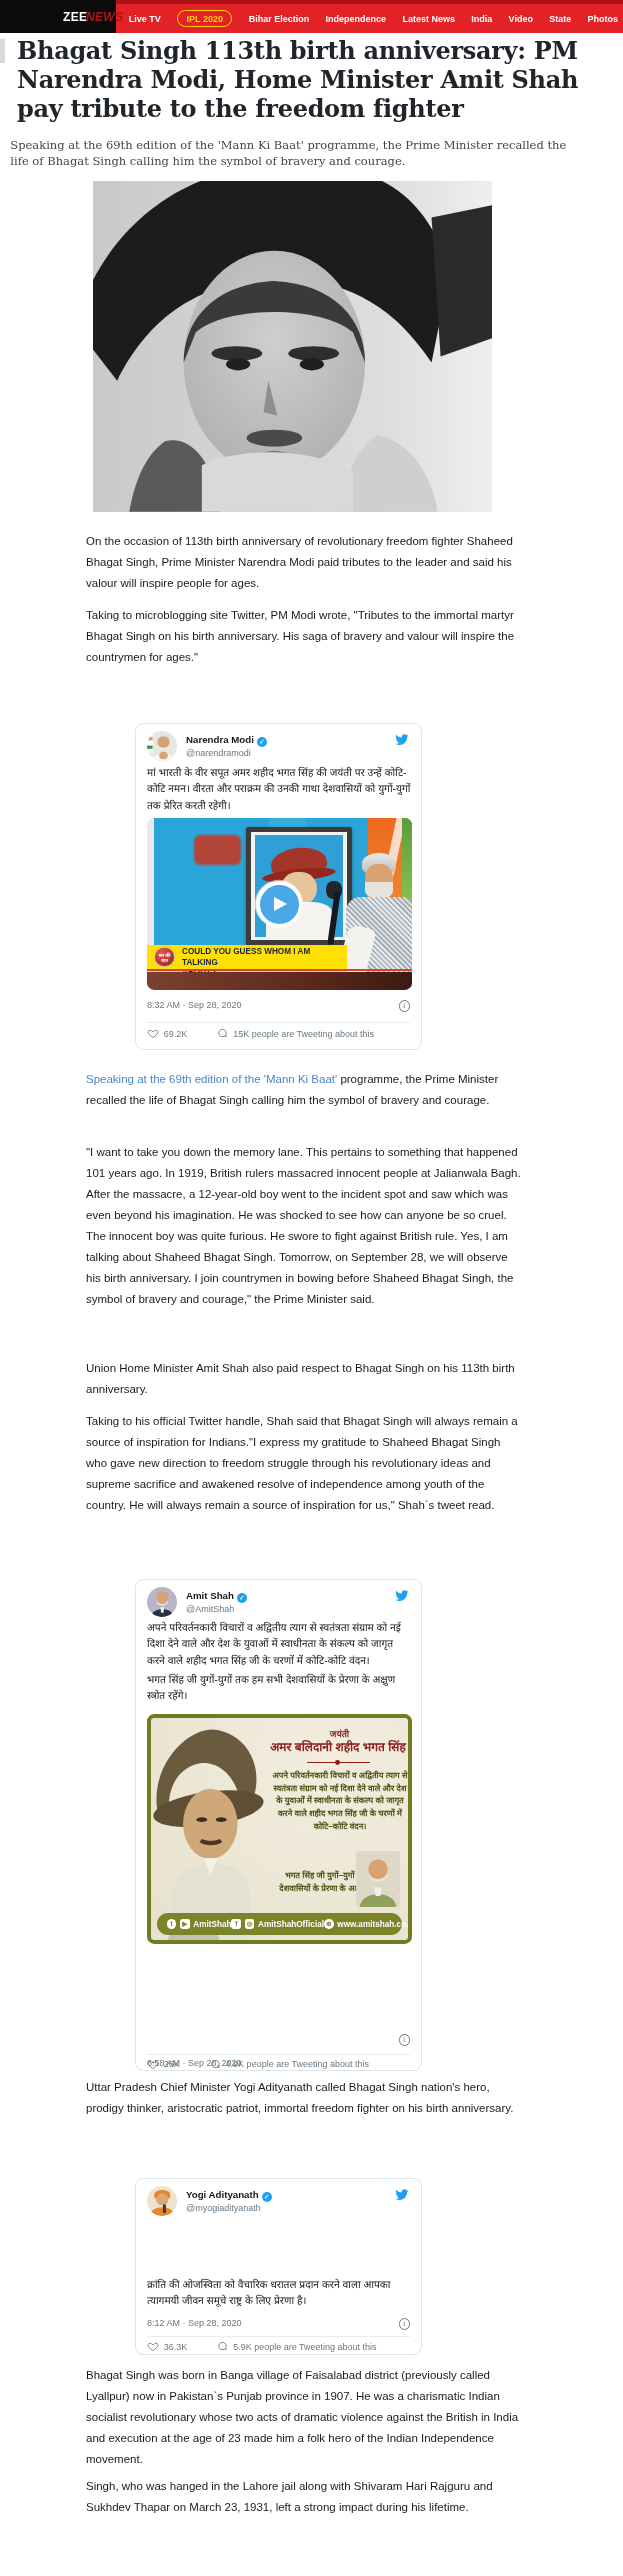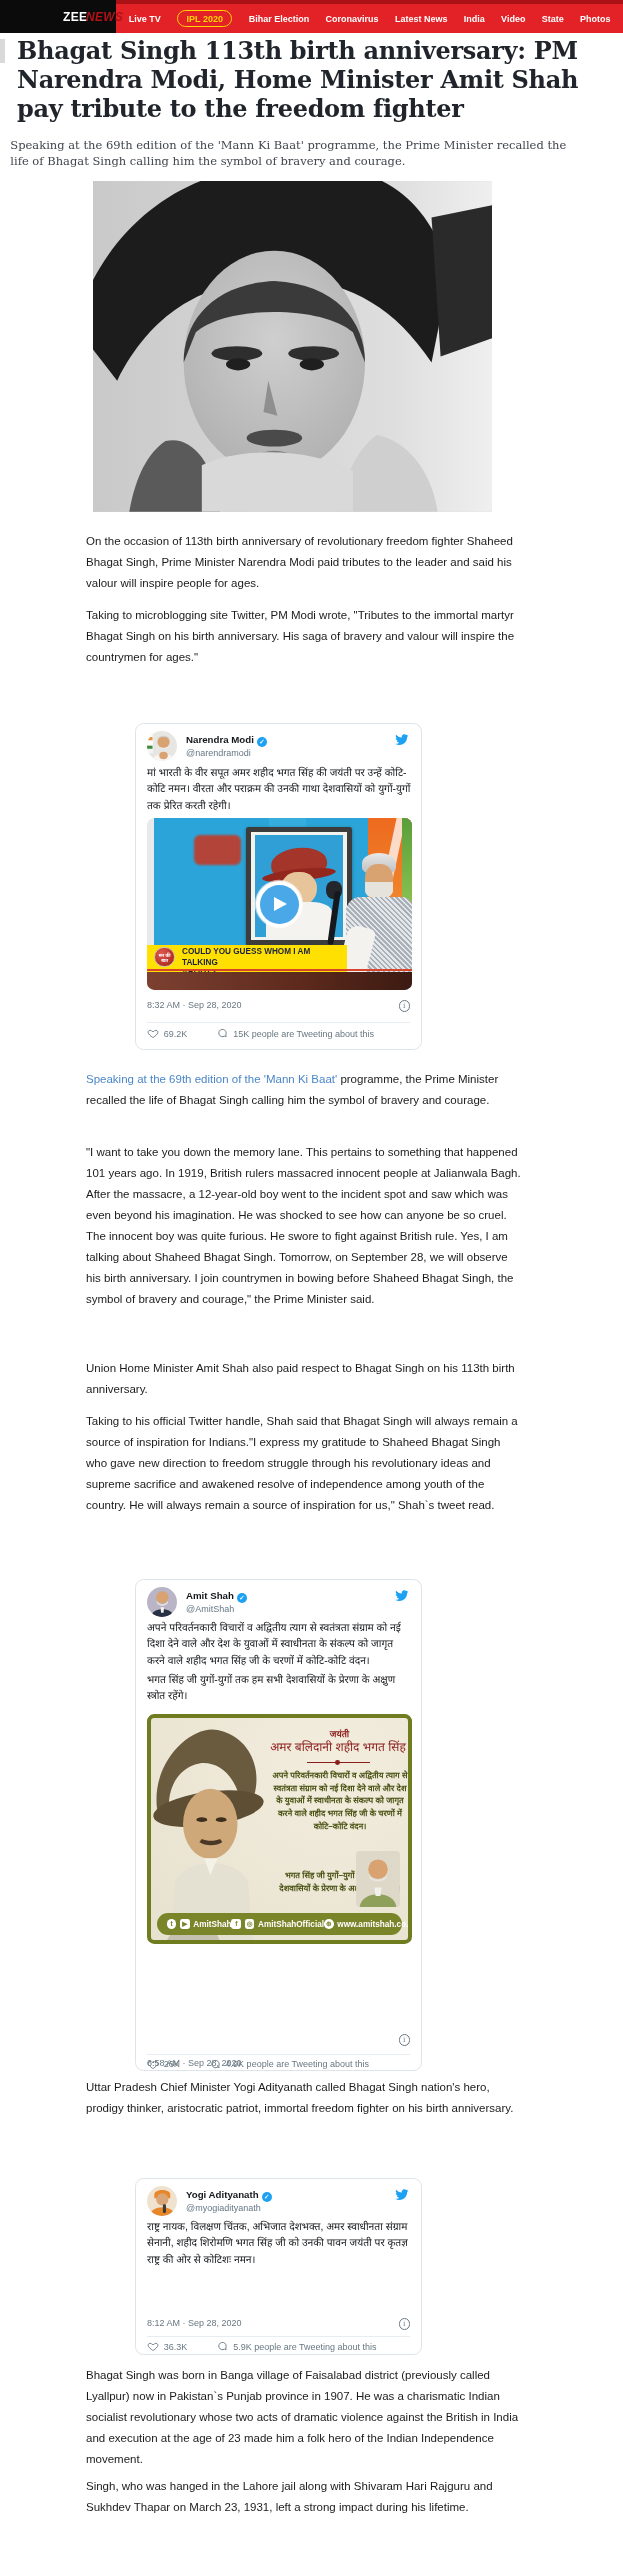--- a/index.html
+++ b/index.html
@@ -92,21 +92,21 @@
   .vt-play .inner{ width:39px; height:39px; border-radius:50%; background:#4aa7e8; display:flex; align-items:center; justify-content:center;}
   .vt-play .tri{ width:0; height:0; border-left:13.3px solid #fff; border-top:7.9px solid transparent; border-bottom:7.9px solid transparent; margin-left:3.6px;}
   
   .poster{ position:absolute; left:11px; top:134px; width:265px; height:230px; border-radius:7.3px;
     border:4.2px solid #6f7d20; overflow:hidden; cursor:pointer;
     background:radial-gradient(circle at 70% 20%, #f2eddd, #e7e1cf); }
   .ps-art{ position:absolute; left:0; top:0; width:121px; height:314px; }
   .ps-title-sm{ position:absolute; left:121px; top:8.5px; width:135px; text-align:center;
     font-size:9px; font-weight:bold; color:#8c1d1d; }
   .ps-title{ position:absolute; left:112px; top:22px; width:150px; text-align:center;
-    font-size:12px; font-weight:normal; color:#8c1d1d; line-height:15.7px;}
+    font-size:12px; font-weight:bold; color:#8c1d1d; line-height:15.7px;}
   .ps-div{ position:absolute; left:156px; top:44px; width:63px; height:1.2px; background:#8c1d1d; }
   .ps-div::after{ content:""; position:absolute; left:28px; top:-1.8px; width:4.8px; height:4.8px; background:#8c1d1d; border-radius:50%;}
   .ps-body{ position:absolute; left:119px; top:52px; width:140px; font-size:8.2px; line-height:12.7px;
     color:#4a5214; text-align:center; font-weight:bold;}
   .ps-body2{ position:absolute; left:119px; top:152px; width:140px; font-size:8.2px; line-height:12.7px;
     color:#4a5214; text-align:center; font-weight:bold;}
   .ps-shah{ position:absolute; right:8.5px; bottom:33px; width:44px; height:56px; border-radius:3.6px; overflow:hidden;}
   .ps-footer{ position:absolute; left:6px; right:6px; bottom:4.8px; height:22px; background:#7a8428; border-radius:11px;
     display:flex; align-items:center; justify-content:space-between; padding:0 9.7px; color:#fff; font-size:8.2px; font-weight:bold;}
   .ps-footer .fgrp{ display:flex; align-items:center; gap:3.6px; white-space:nowrap;}
@@ -125,21 +125,21 @@
       <i></i>
       <i></i>
     </div>
   <div class="zee-circle"></div>
   <div class="zee-word">ZEE</div>
   <div class="news-word">NEWS</div>
   <nav class="nav-items">
     <span class="nav-item">Live TV</span>
     <span class="nav-item pill">IPL 2020</span>
     <span class="nav-item">Bihar Election</span>
-    <span class="nav-item">Coronavirus</span>
+    <span class="nav-item">Independence</span>
     <span class="nav-item">Latest News</span>
     <span class="nav-item">India</span>
     <span class="nav-item">Video</span>
     <span class="nav-item">State</span>
     <span class="nav-item">Photos</span>
 
   </nav>
 </header>
 
 <div class="scroll-nub"></div>
@@ -371,21 +371,21 @@
       <rect x="26" y="30" width="5" height="14" rx="2" fill="#3a3a3a"></rect>
     </svg>
   </div>
   <div class="tw-name"><span>Yogi Adityanath</span><span class="tw-badge">✓</span></div>
   <div class="tw-handle">@myogiadityanath</div>
   <div class="tw-bird">
     <svg width="15.7" height="13.3" viewBox="0 0 24 24" fill="#1da1f2">
         <path d="M23.953 4.57a10 10 0 01-2.825.775 4.958 4.958 0 002.163-2.723c-.951.555-2.005.959-3.127 1.184a4.92 4.92 0 00-8.384 4.482C7.69 8.095 4.067 6.13 1.64 3.162a4.822 4.822 0 00-.666 2.475c0 1.71.87 3.213 2.188 4.096a4.904 4.904 0 01-2.228-.616v.06a4.923 4.923 0 003.946 4.827 4.996 4.996 0 01-2.212.085 4.936 4.936 0 004.604 3.417 9.867 9.867 0 01-6.102 2.105c-.39 0-.779-.023-1.17-.067a13.995 13.995 0 007.557 2.209c9.053 0 13.998-7.496 13.998-13.985 0-.21 0-.42-.015-.63A9.935 9.935 0 0024 4.59z"></path>
       </svg>
   </div>
-  <div class="tw-text" style="top:40px">राष्ट्र नायक, विलक्षण चिंतक, अभिजात देशभक्त, अमर स्वाधीनता संग्राम सेनानी, शहीद शिरोमणि भगत सिंह जी को उनकी पावन जयंती पर कृतज्ञ राष्ट्र की ओर से कोटिशः नमन।</div>
+  <div class="tw-text" style="top:98px">क्रांति की ओजस्विता को वैचारिक धरातल प्रदान करने वाला आपका त्यागमयी जीवन समूचे राष्ट्र के लिए प्रेरणा है।</div>
   <div class="tw-time" style="top:139px">8:12 AM · Sep 28, 2020</div>
   <div class="tw-info" style="top:139px">i</div>
   <div class="tw-divider" style="top:157px"></div>
   <div class="tw-eng" style="top:162px">
     <span class="grp">
       <svg width="12" height="11" viewBox="0 0 24 24" fill="none" stroke="#697882" stroke-width="2">
           <path d="M12 21s-7.5-4.9-10-9.2C.3 8.6 2.2 5 5.7 5c2.2 0 3.6 1.1 4.5 2.6h3.6C14.7 6.1 16.1 5 18.3 5c3.5 0 5.4 3.6 3.7 6.8C19.5 16.1 12 21 12 21z"></path>
         </svg>
       <span>36.3K</span>
     </span>

